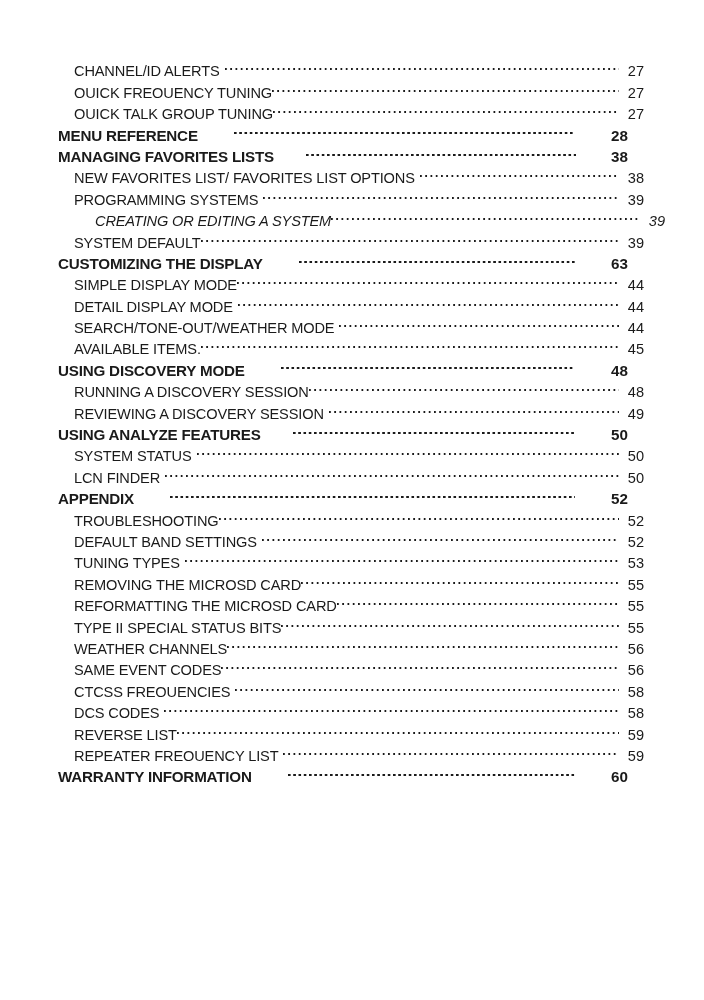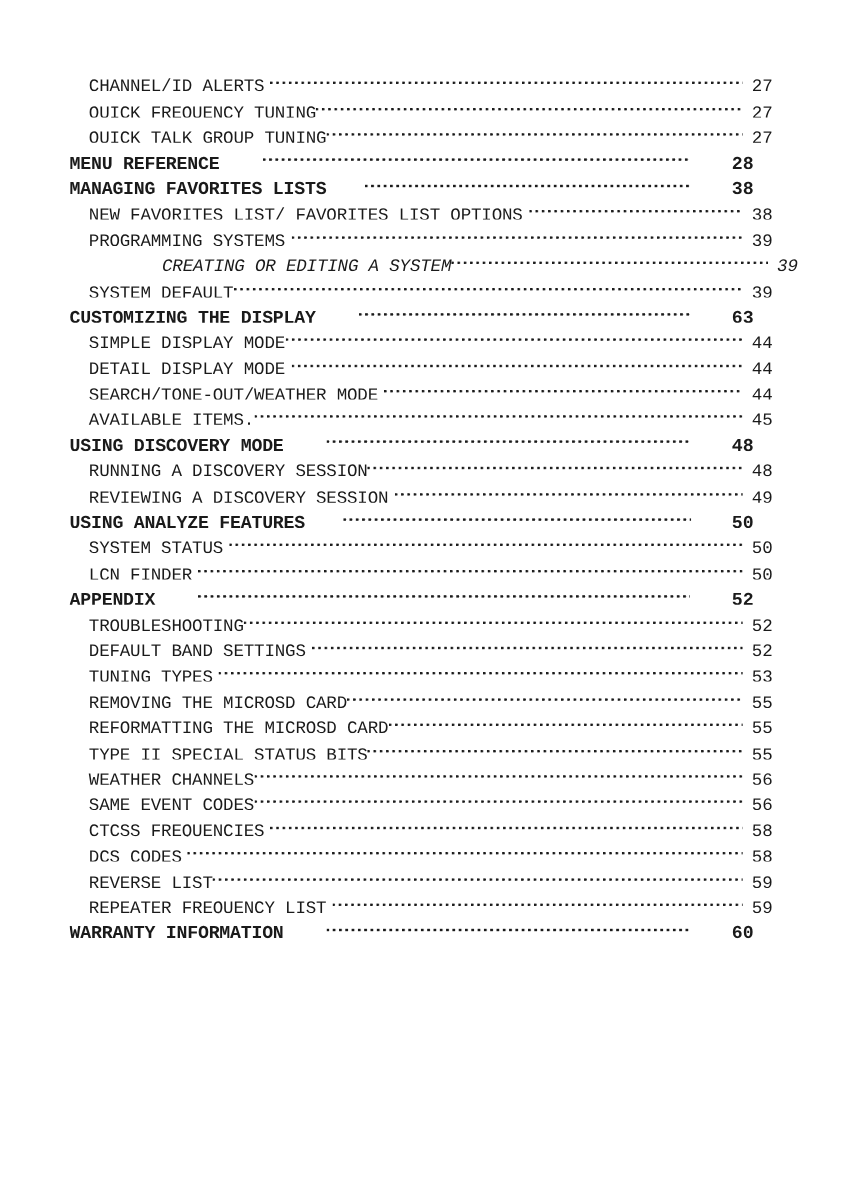--- a/index.html
+++ b/index.html
@@ -31,21 +31,20 @@
   }
 
   .toc-entry {
     display: flex;
     align-items: baseline;
     width: 100%;
     height: 21.4px;
     line-height: 21.4px;
     white-space: nowrap;
     overflow: hidden;
-    font-family: Liberation Mono, monospace;
   }
 
   .toc-title {
     flex: 0 0 auto;
     font-size: 14.6px;
     letter-spacing: -0.15px;
   }
 
   .toc-leader {
     flex: 1 1 auto;
@@ -93,21 +92,21 @@
   .lvl-1 .toc-leader { margin: 0 1px 0 4px; }
   .lvl-1.tight .toc-leader { margin-left: 0px; margin-right: 0px; }
 
   
   .lvl-2 { padding-left: 16px; }
   .lvl-2 .toc-leader { margin: 0 5px 0 5px; }
   .lvl-2.tight .toc-leader { margin-left: 0px; }
 
   
   .lvl-3 { padding-left: 37px; }
-  .lvl-3 .toc-title { font-style: italic; margin-left: 40px; }
+  .lvl-3 .toc-title { font-style: italic; }
   .lvl-3 .toc-page-num { font-style: italic; }
   .lvl-3 .toc-leader { margin: 0 5px 0 5px; }
   .lvl-3.tight .toc-leader { margin-left: 0px; }
 </style>
 </head>
 <body>
 
 <div id="toc-page">
   <ul class="toc-list" id="toc-list">
       <li class="toc-entry lvl-2">

